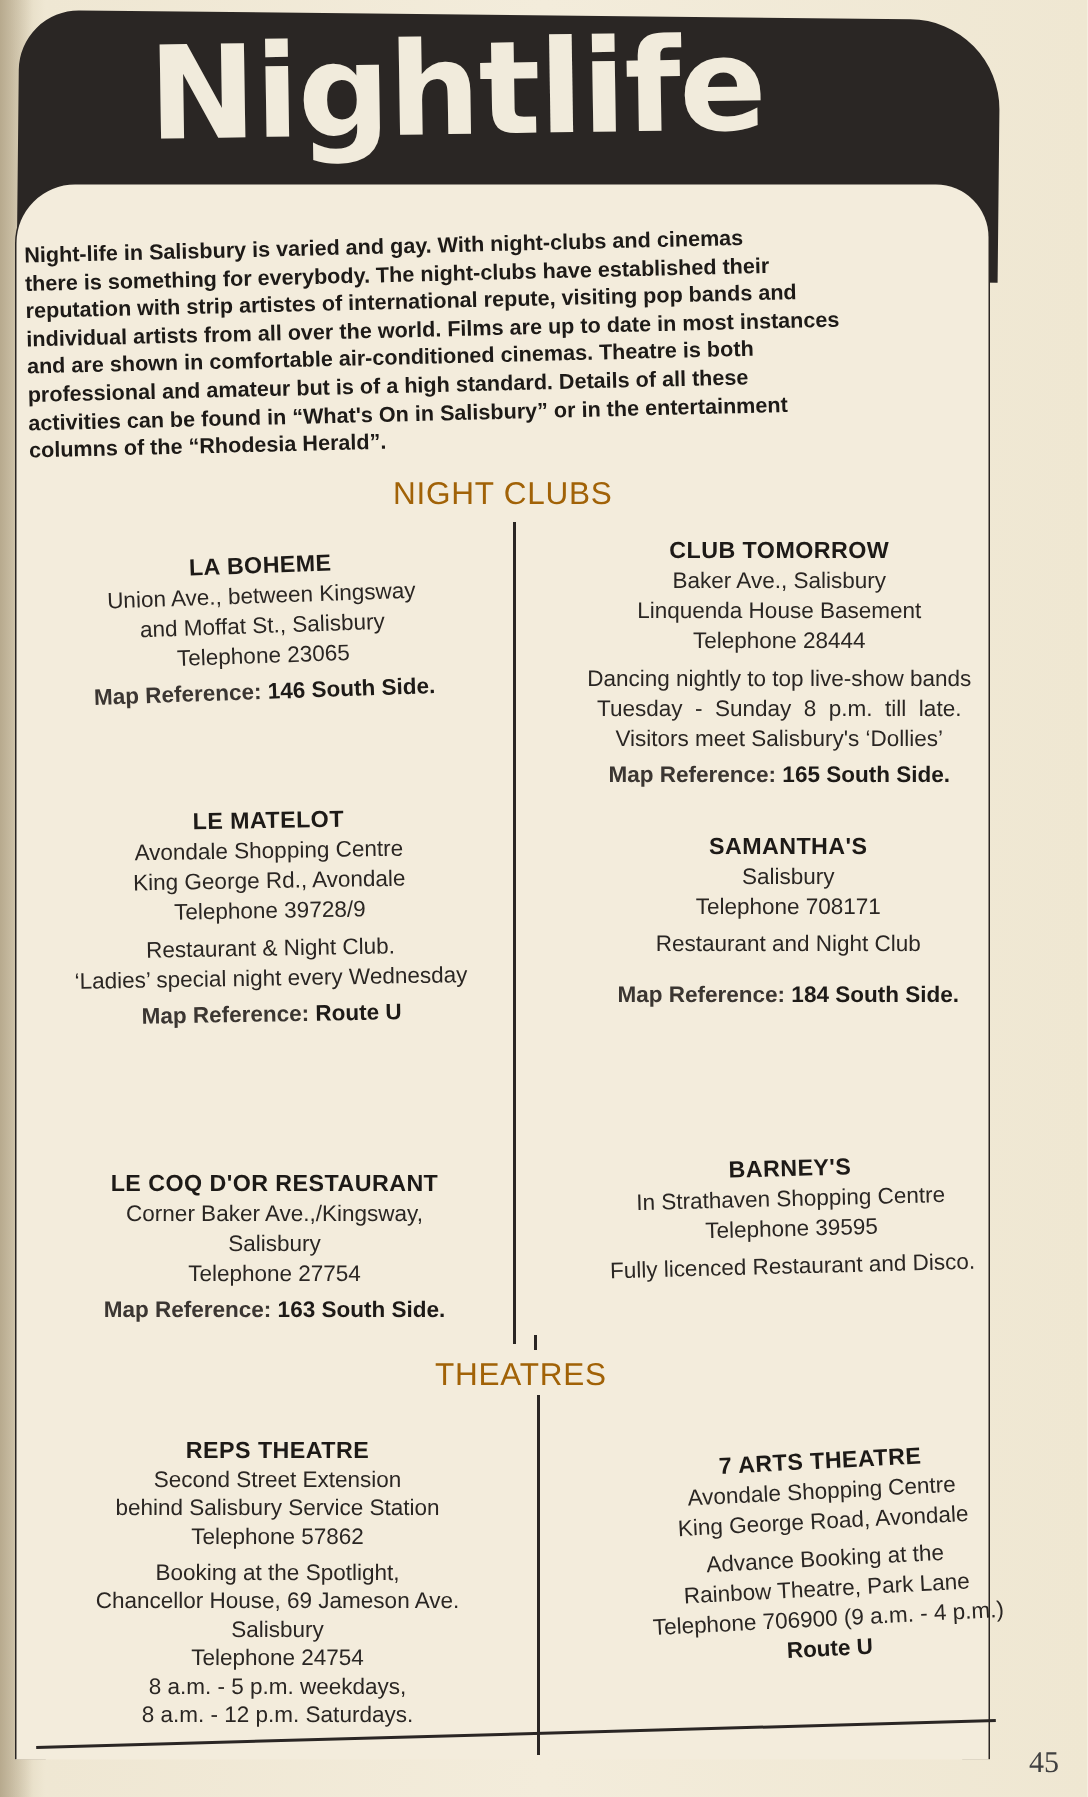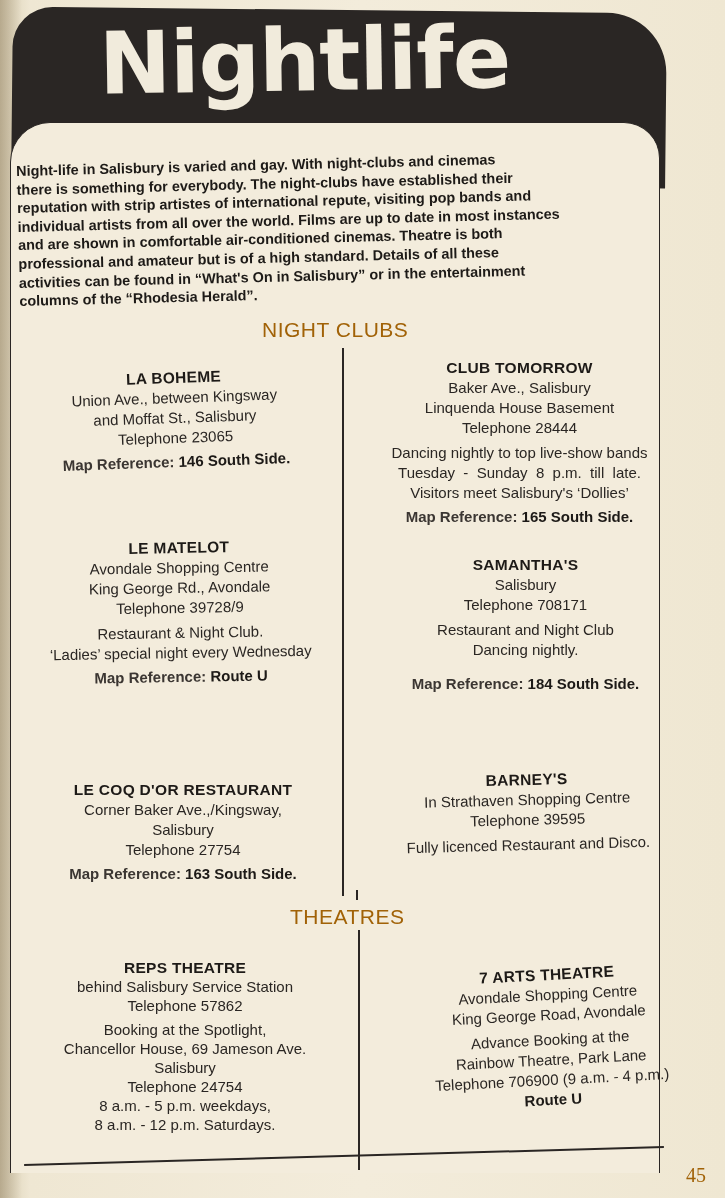--- a/index.html
+++ b/index.html
@@ -59,21 +59,21 @@
   }
   .venue .name { font-weight:bold; font-size:15.5px; letter-spacing:0.3px; color:#1d1a17; }
   .venue .gap { margin-top:5px; }
   .venue .mapref { font-weight:bold; margin-top:4px; }
   .venue .mapref .lbl { font-weight:bold; color:#3b3632; }
   .venue .mapref .val { color:#1d1a17; }
   .venue .bold { font-weight:bold; color:#1d1a17; }
   .spacer-line { height:10px; }
   .page-number {
     position:absolute; left:686px; top:1164px;
-    font-family: "Liberation Serif", serif; font-size:20px; color:#a16207;
+    font-family: "Liberation Serif", serif; font-size:20px; color:#404040;
   }
 </style>
 </head>
 <body>
 
 <div class="page-shadow"></div>
 
 <div class="title-banner">
   <div class="title-text">Nightlife</div>
 </div>
@@ -131,21 +131,20 @@
     <span class="lbl">Map Reference:</span>
     <span class="val">Route U</span>
   </div>
 </div>
 
 <div class="venue" style="left:358px; top:555px; width:335px;">
   <div class="name">SAMANTHA'S</div>
   <div>Salisbury</div>
   <div>Telephone 708171</div>
   <div class="gap">Restaurant and Night Club</div>
-  <div>Dancing nightly.</div>
   <div class="spacer-line"></div>
   <div class="mapref">
     <span class="lbl">Map Reference:</span>
     <span class="val">184 South Side.</span>
   </div>
 </div>
 
 <div class="venue" style="left:28px; top:780px; width:310px;">
   <div class="name">LE COQ D'OR RESTAURANT</div>
   <div>Corner Baker Ave.,/Kingsway,</div>
@@ -163,20 +162,21 @@
   <div>Telephone 39595</div>
   <div class="gap">Fully licenced Restaurant and Disco.</div>
 </div>
 
 <div class="section-heading" style="left:290px; top:905px;">THEATRES</div>
 <div class="divider" style="left:356px; top:890px; height:10px;"></div>
 <div class="divider" style="left:358px; top:930px; height:240px;"></div>
 
 <div class="venue" style="left:35px; top:958px; width:300px; line-height:19px;">
   <div class="name">REPS THEATRE</div>
+  <div>Second Street Extension</div>
   <div>behind Salisbury Service Station</div>
   <div>Telephone 57862</div>
   <div class="gap">Booking at the Spotlight,</div>
   <div>Chancellor House, 69 Jameson Ave.</div>
   <div>Salisbury</div>
   <div>Telephone 24754</div>
   <div>8 a.m. - 5 p.m. weekdays,</div>
   <div>8 a.m. - 12 p.m. Saturdays.</div>
 </div>
 

